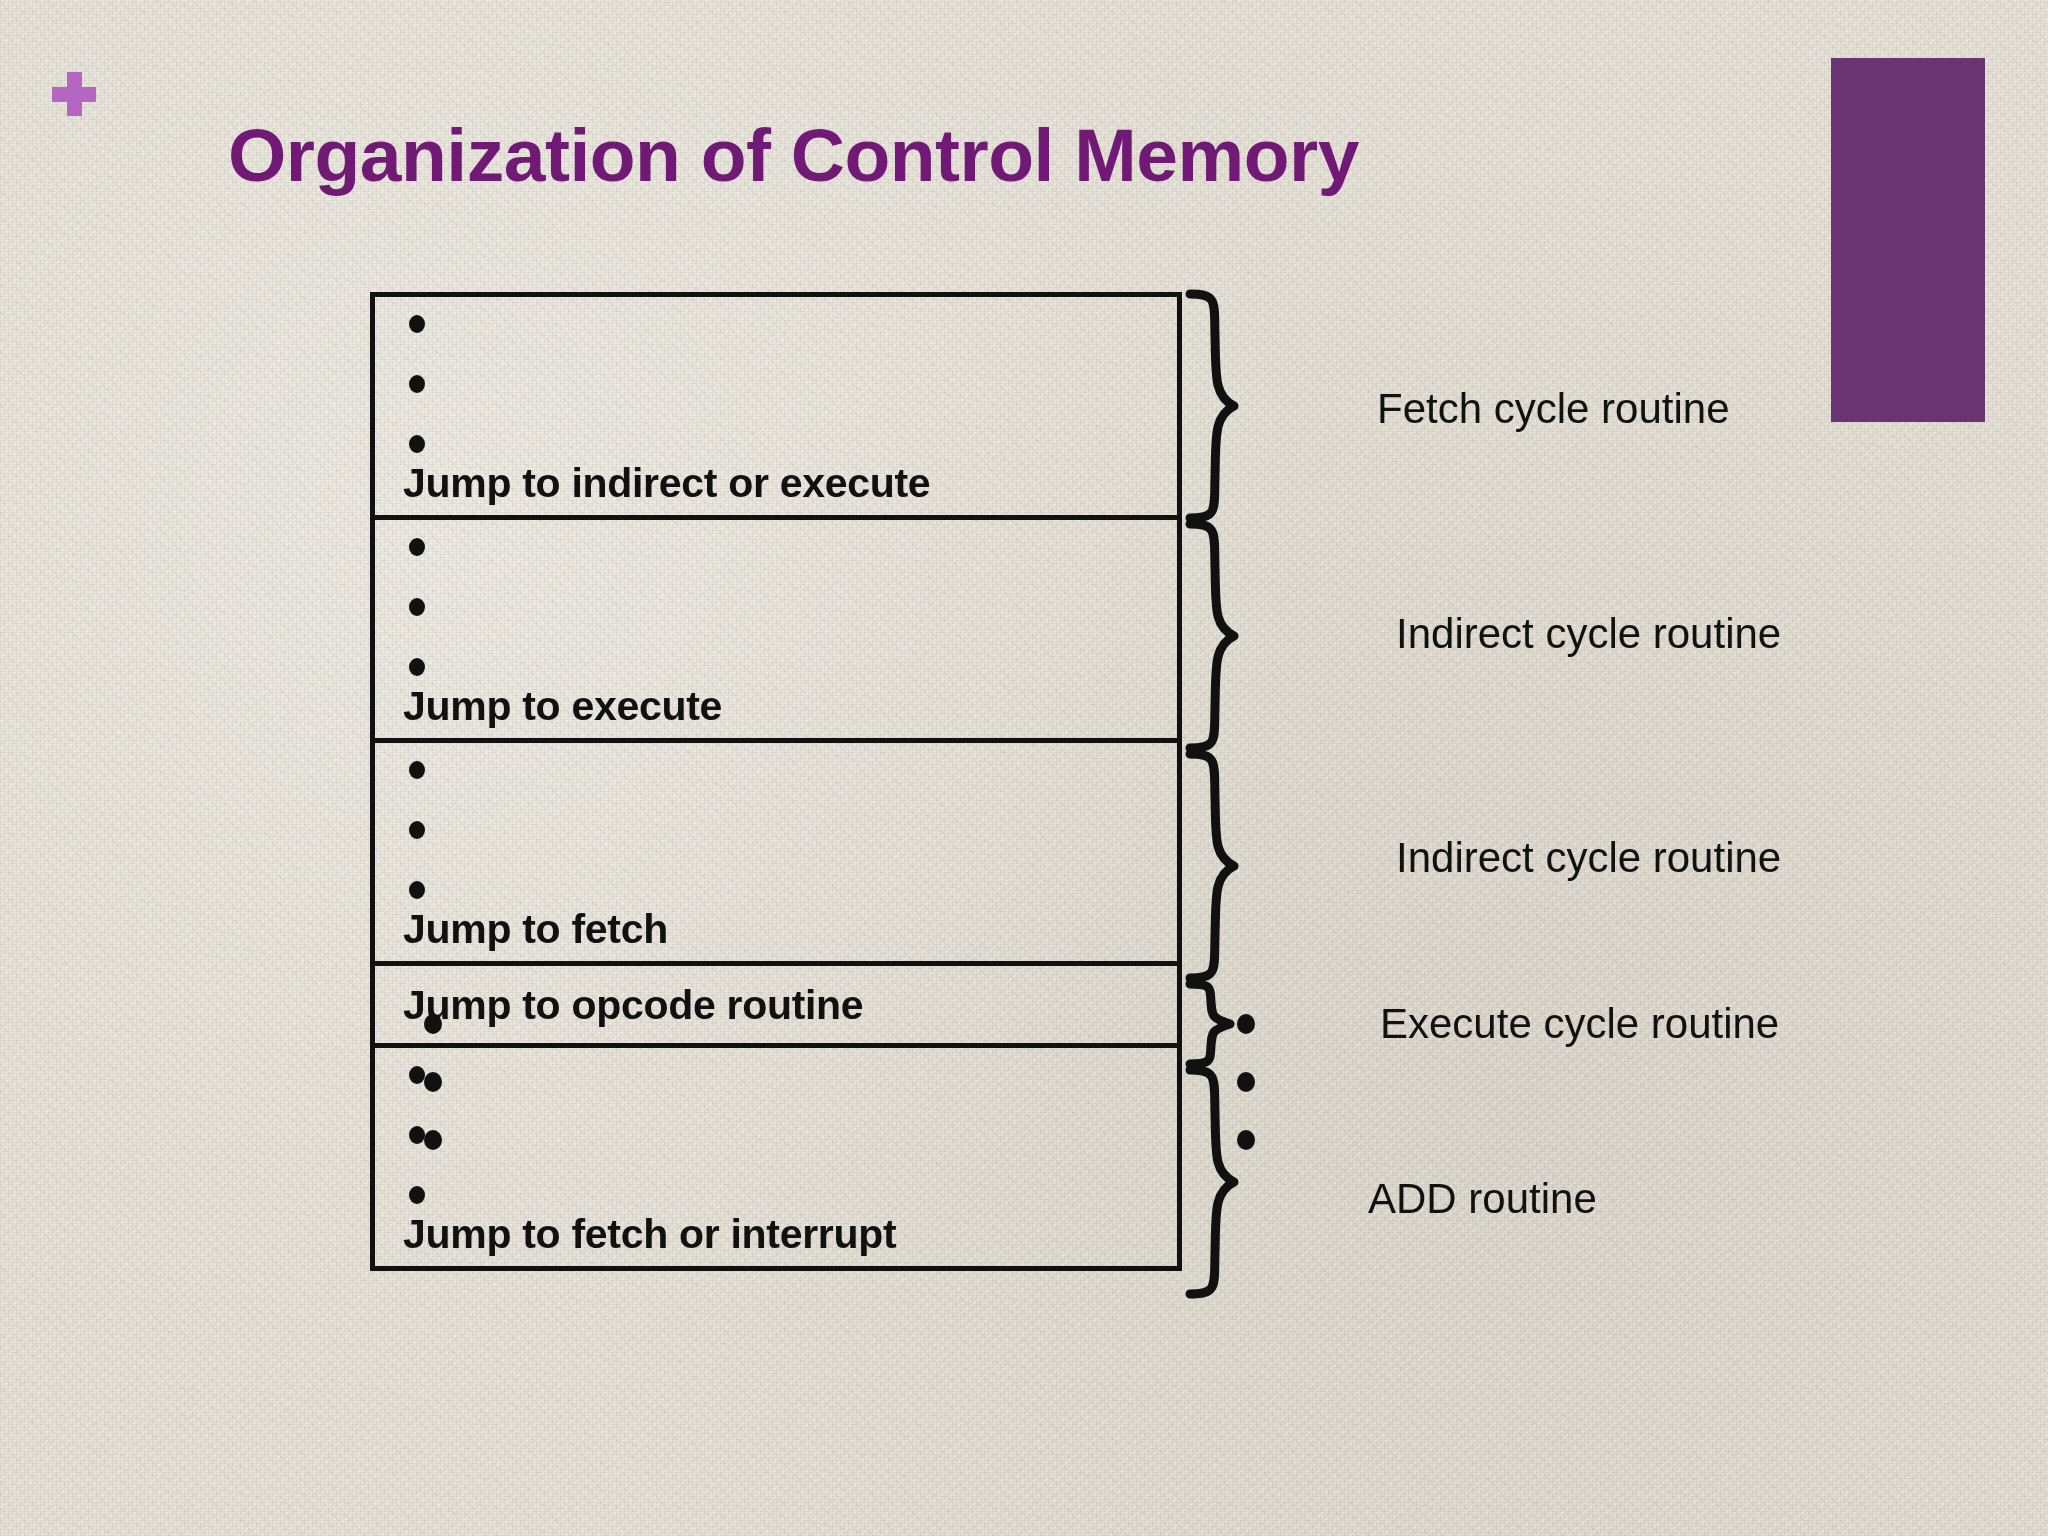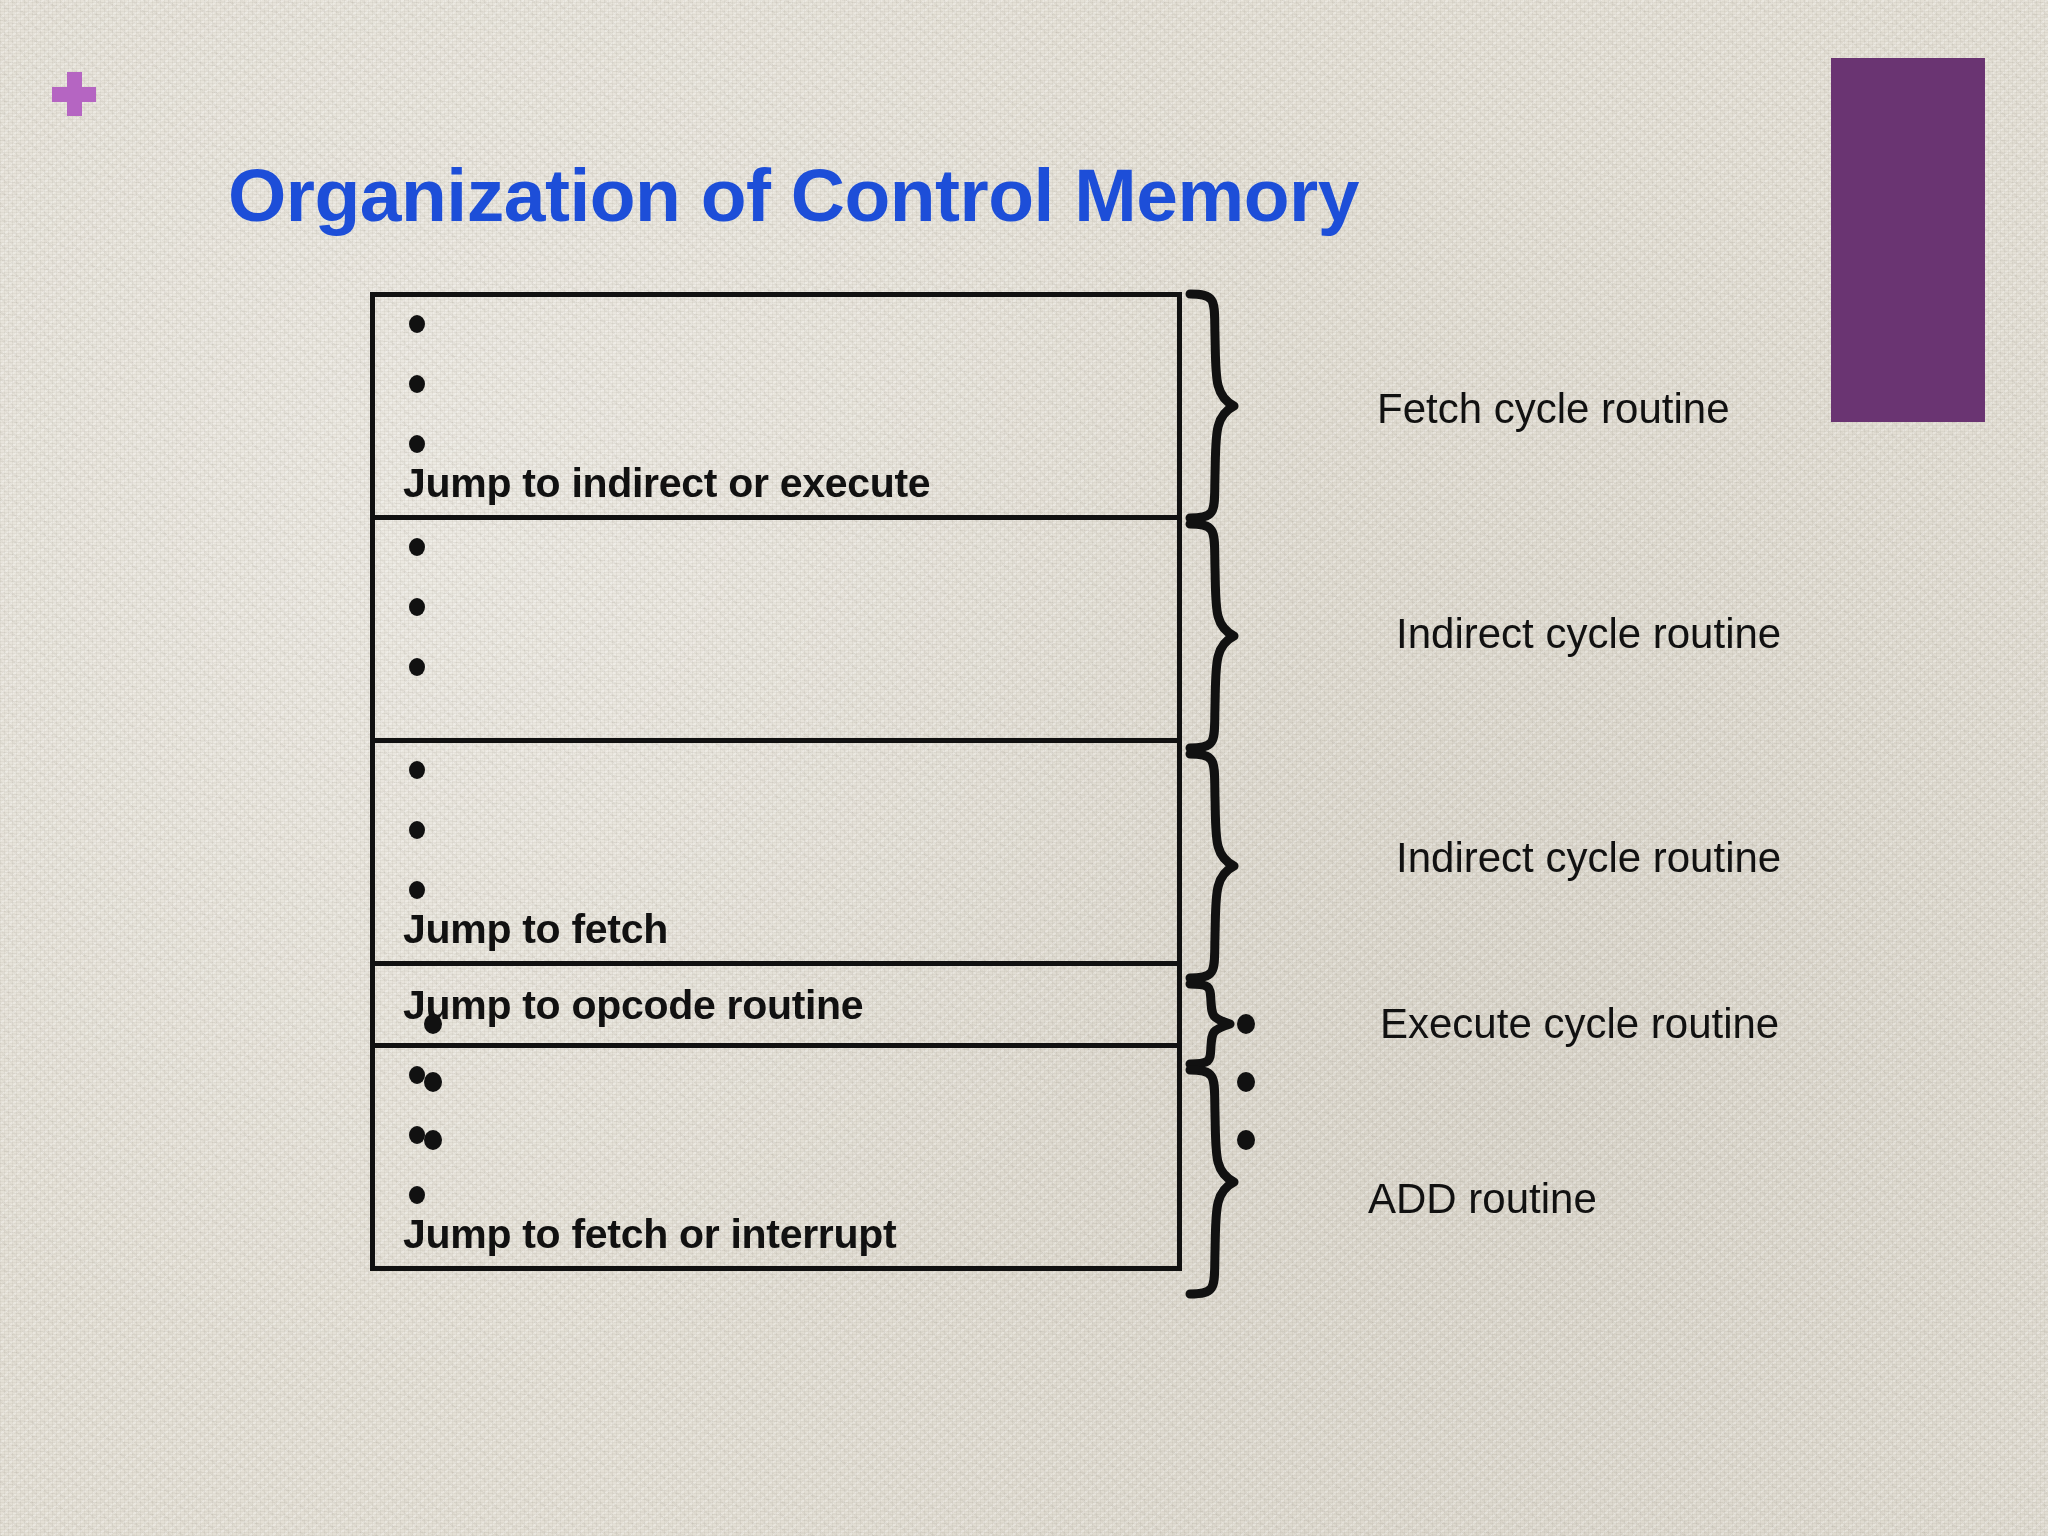--- a/index.html
+++ b/index.html
@@ -56,27 +56,26 @@
   }
   #plus-mark .bar-h { left: 0;    top: 15px; width: 44px; height: 15px; }
   #plus-mark .bar-v { left: 15px; top: 0;    width: 15px; height: 44px; }
 
   
   #title {
     position: absolute;
     left: 228px;
     top: 118px;
     width: 1620px;
-    color: #1d4ed8;
+    color: #701a75;
     font-size: 75px;
     font-weight: bold;
     line-height: 1;
     letter-spacing: -0.5px;
     white-space: nowrap;
-    margin-top: 40px;
   }
 
   
   #memory-column {
     position: absolute;
     left: 370px;
     top: 292px;
     width: 812px;
   }
   .mem-box {
@@ -172,20 +171,21 @@
       </div>
       <div class="mem-label">Jump to indirect or execute</div>
     </div>
 
     <div class="mem-box tall">
       <div class="vdots">
         <div class="dot"></div>
         <div class="dot"></div>
         <div class="dot"></div>
       </div>
+      <div class="mem-label">Jump to execute</div>
     </div>
 
     <div class="mem-box tall">
       <div class="vdots">
         <div class="dot"></div>
         <div class="dot"></div>
         <div class="dot"></div>
       </div>
       <div class="mem-label">Jump to fetch</div>
     </div>

